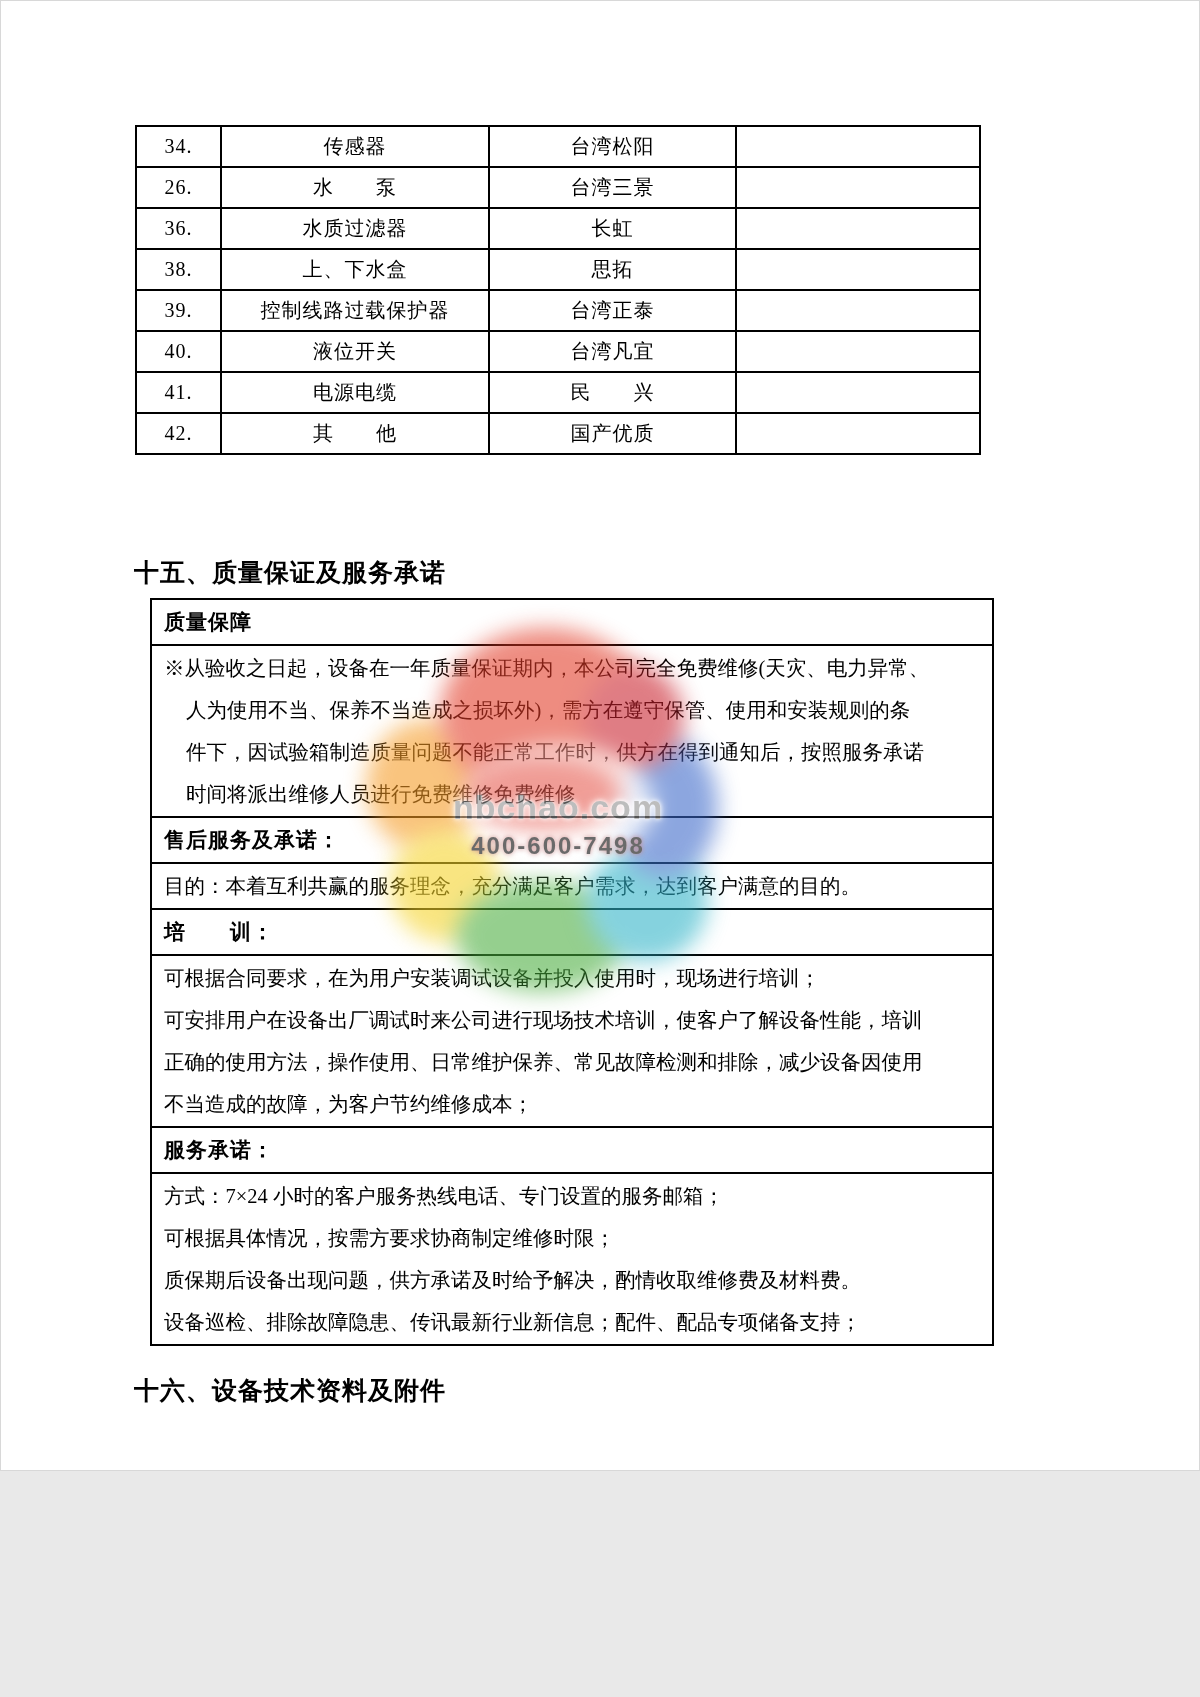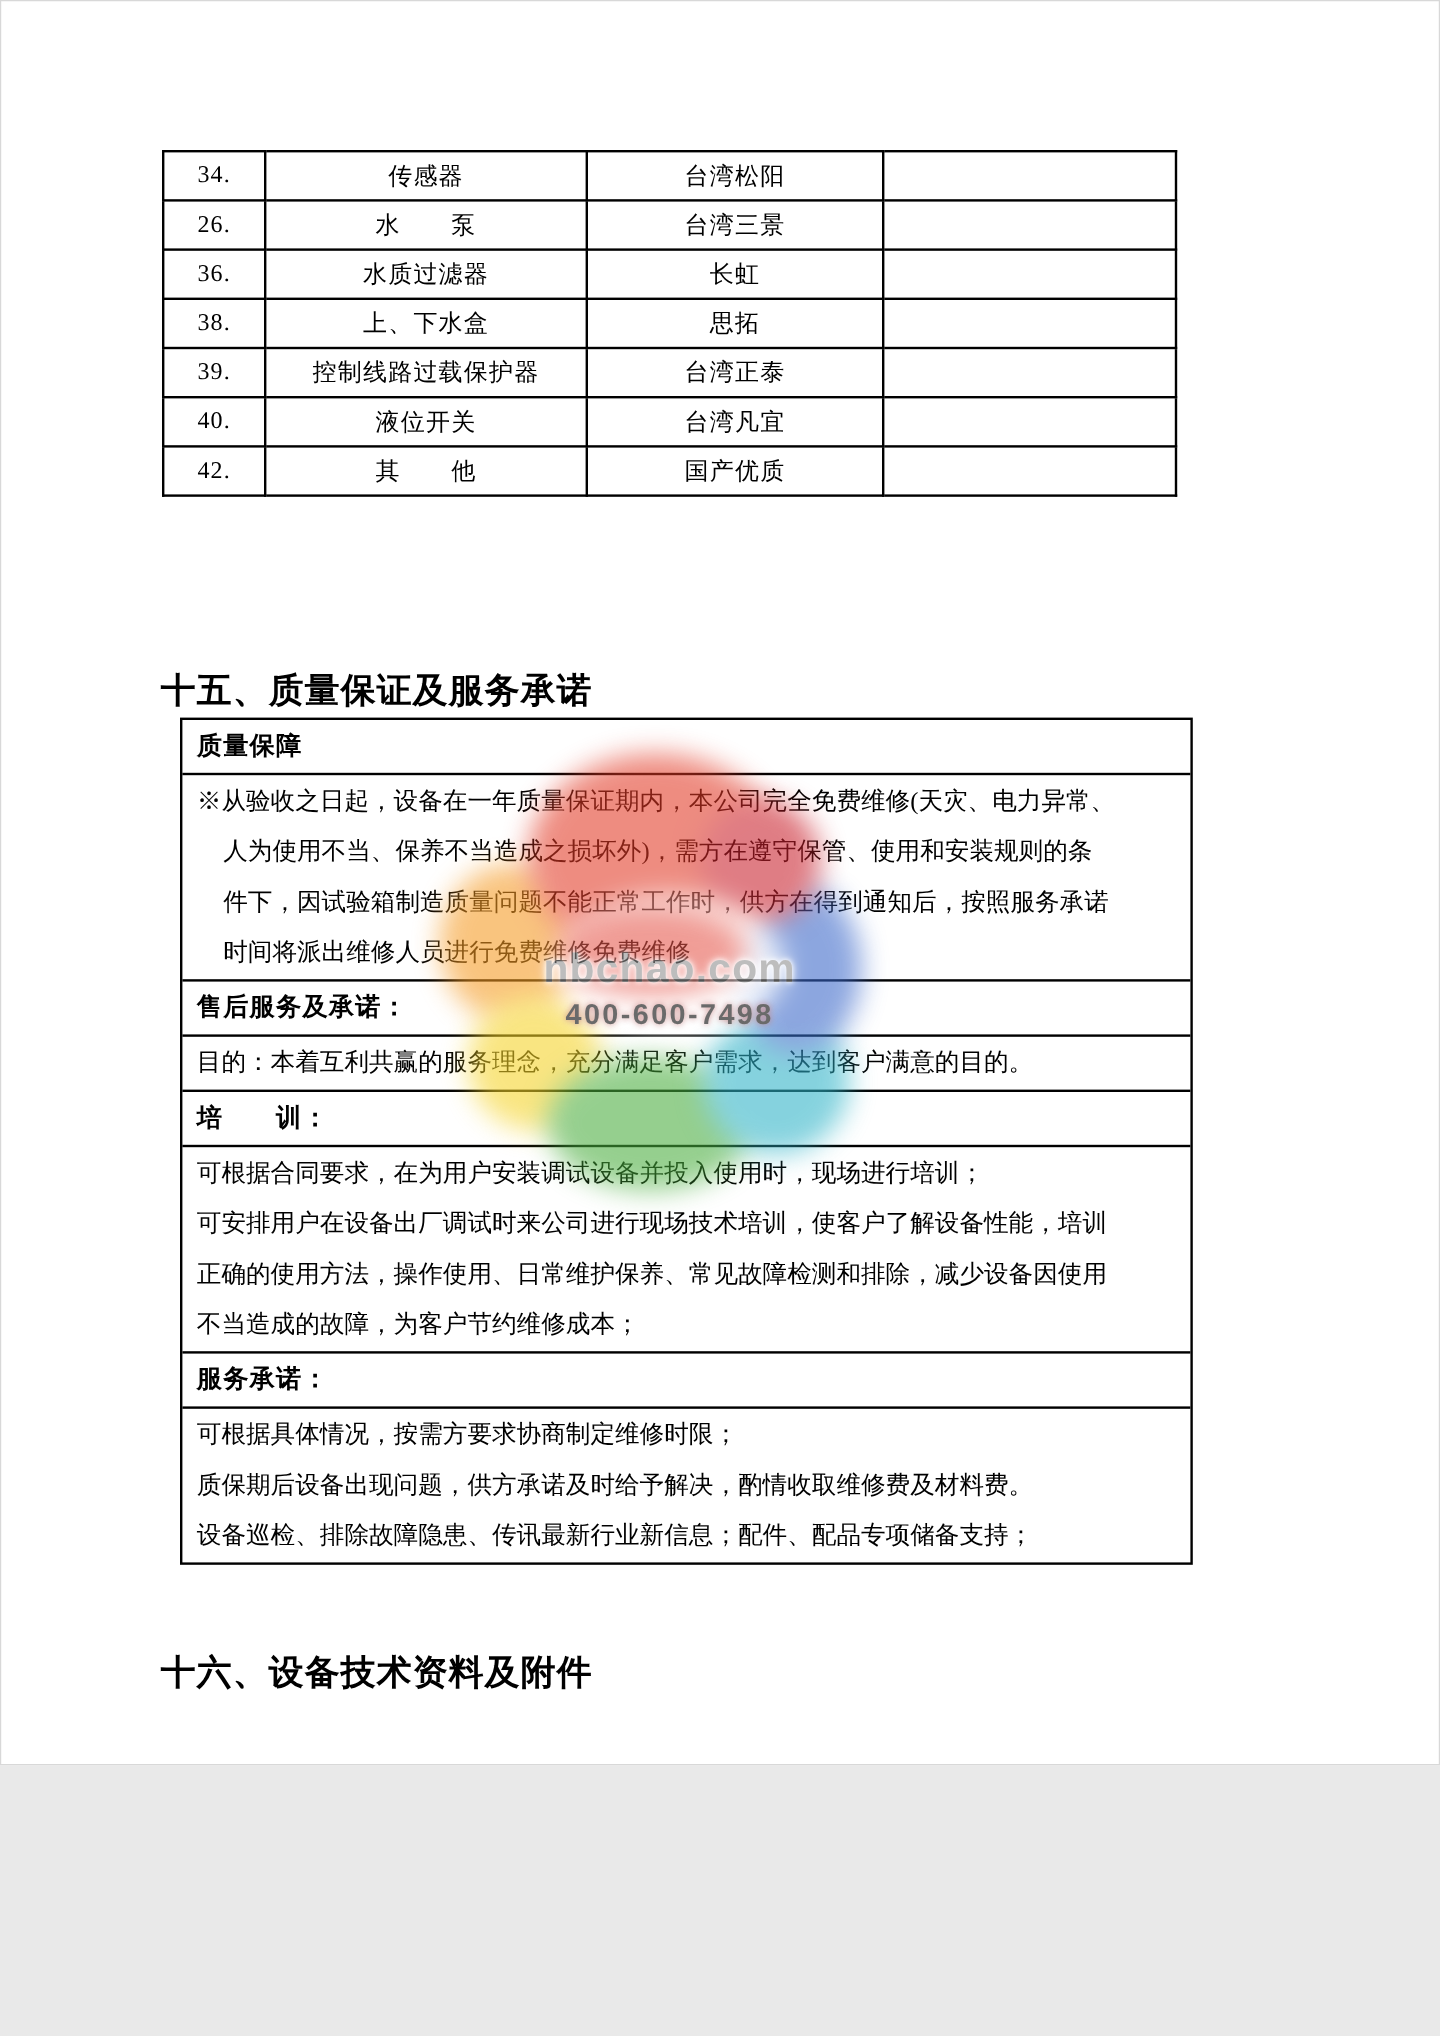--- a/index.html
+++ b/index.html
@@ -30,21 +30,21 @@
     letter-spacing:1px;
     overflow:hidden;
     white-space:nowrap;
   }
 
   
   .sec-heading {
     position:absolute; left:134px;
     font-family:"Liberation Sans","DejaVu Sans",sans-serif;
     font-weight:bold;
-    font-size:29px;
+    font-size:25px;
     letter-spacing:1px;
   }
   .h15 { top:556px; }
   .h16 { top:1374px; }
 
   
   .svc-table {
     position:absolute; top:598px; left:150px;
     width:844px;
     border:2px solid #000;
@@ -145,20 +145,26 @@
         <td>台湾正泰</td>
         <td></td>
       </tr>
       <tr>
         <td>40.</td>
         <td>液位开关</td>
         <td>台湾凡宜</td>
         <td></td>
       </tr>
       <tr>
+        <td>41.</td>
+        <td>电源电缆</td>
+        <td>民　　兴</td>
+        <td></td>
+      </tr>
+      <tr>
         <td>42.</td>
         <td>其　　他</td>
         <td>国产优质</td>
         <td></td>
       </tr>
     </tbody>
   </table>
 
   <div class="sec-heading h15">十五、质量保证及服务承诺</div>
 
@@ -184,20 +190,21 @@
     <div class="svc-row">
       <div class="svc-line">可根据合同要求，在为用户安装调试设备并投入使用时，现场进行培训；</div>
       <div class="svc-line">可安排用户在设备出厂调试时来公司进行现场技术培训，使客户了解设备性能，培训</div>
       <div class="svc-line">正确的使用方法，操作使用、日常维护保养、常见故障检测和排除，减少设备因使用</div>
       <div class="svc-line">不当造成的故障，为客户节约维修成本；</div>
     </div>
 
     <div class="svc-row svc-hdr">服务承诺：</div>
 
     <div class="svc-row">
+      <div class="svc-line">方式：7×24 小时的客户服务热线电话、专门设置的服务邮箱；</div>
       <div class="svc-line">可根据具体情况，按需方要求协商制定维修时限；</div>
       <div class="svc-line">质保期后设备出现问题，供方承诺及时给予解决，酌情收取维修费及材料费。</div>
       <div class="svc-line">设备巡检、排除故障隐患、传讯最新行业新信息；配件、配品专项储备支持；</div>
     </div>
 
   </div>
 
   <div class="sec-heading h16">十六、设备技术资料及附件</div>
 
   <div class="watermark">

